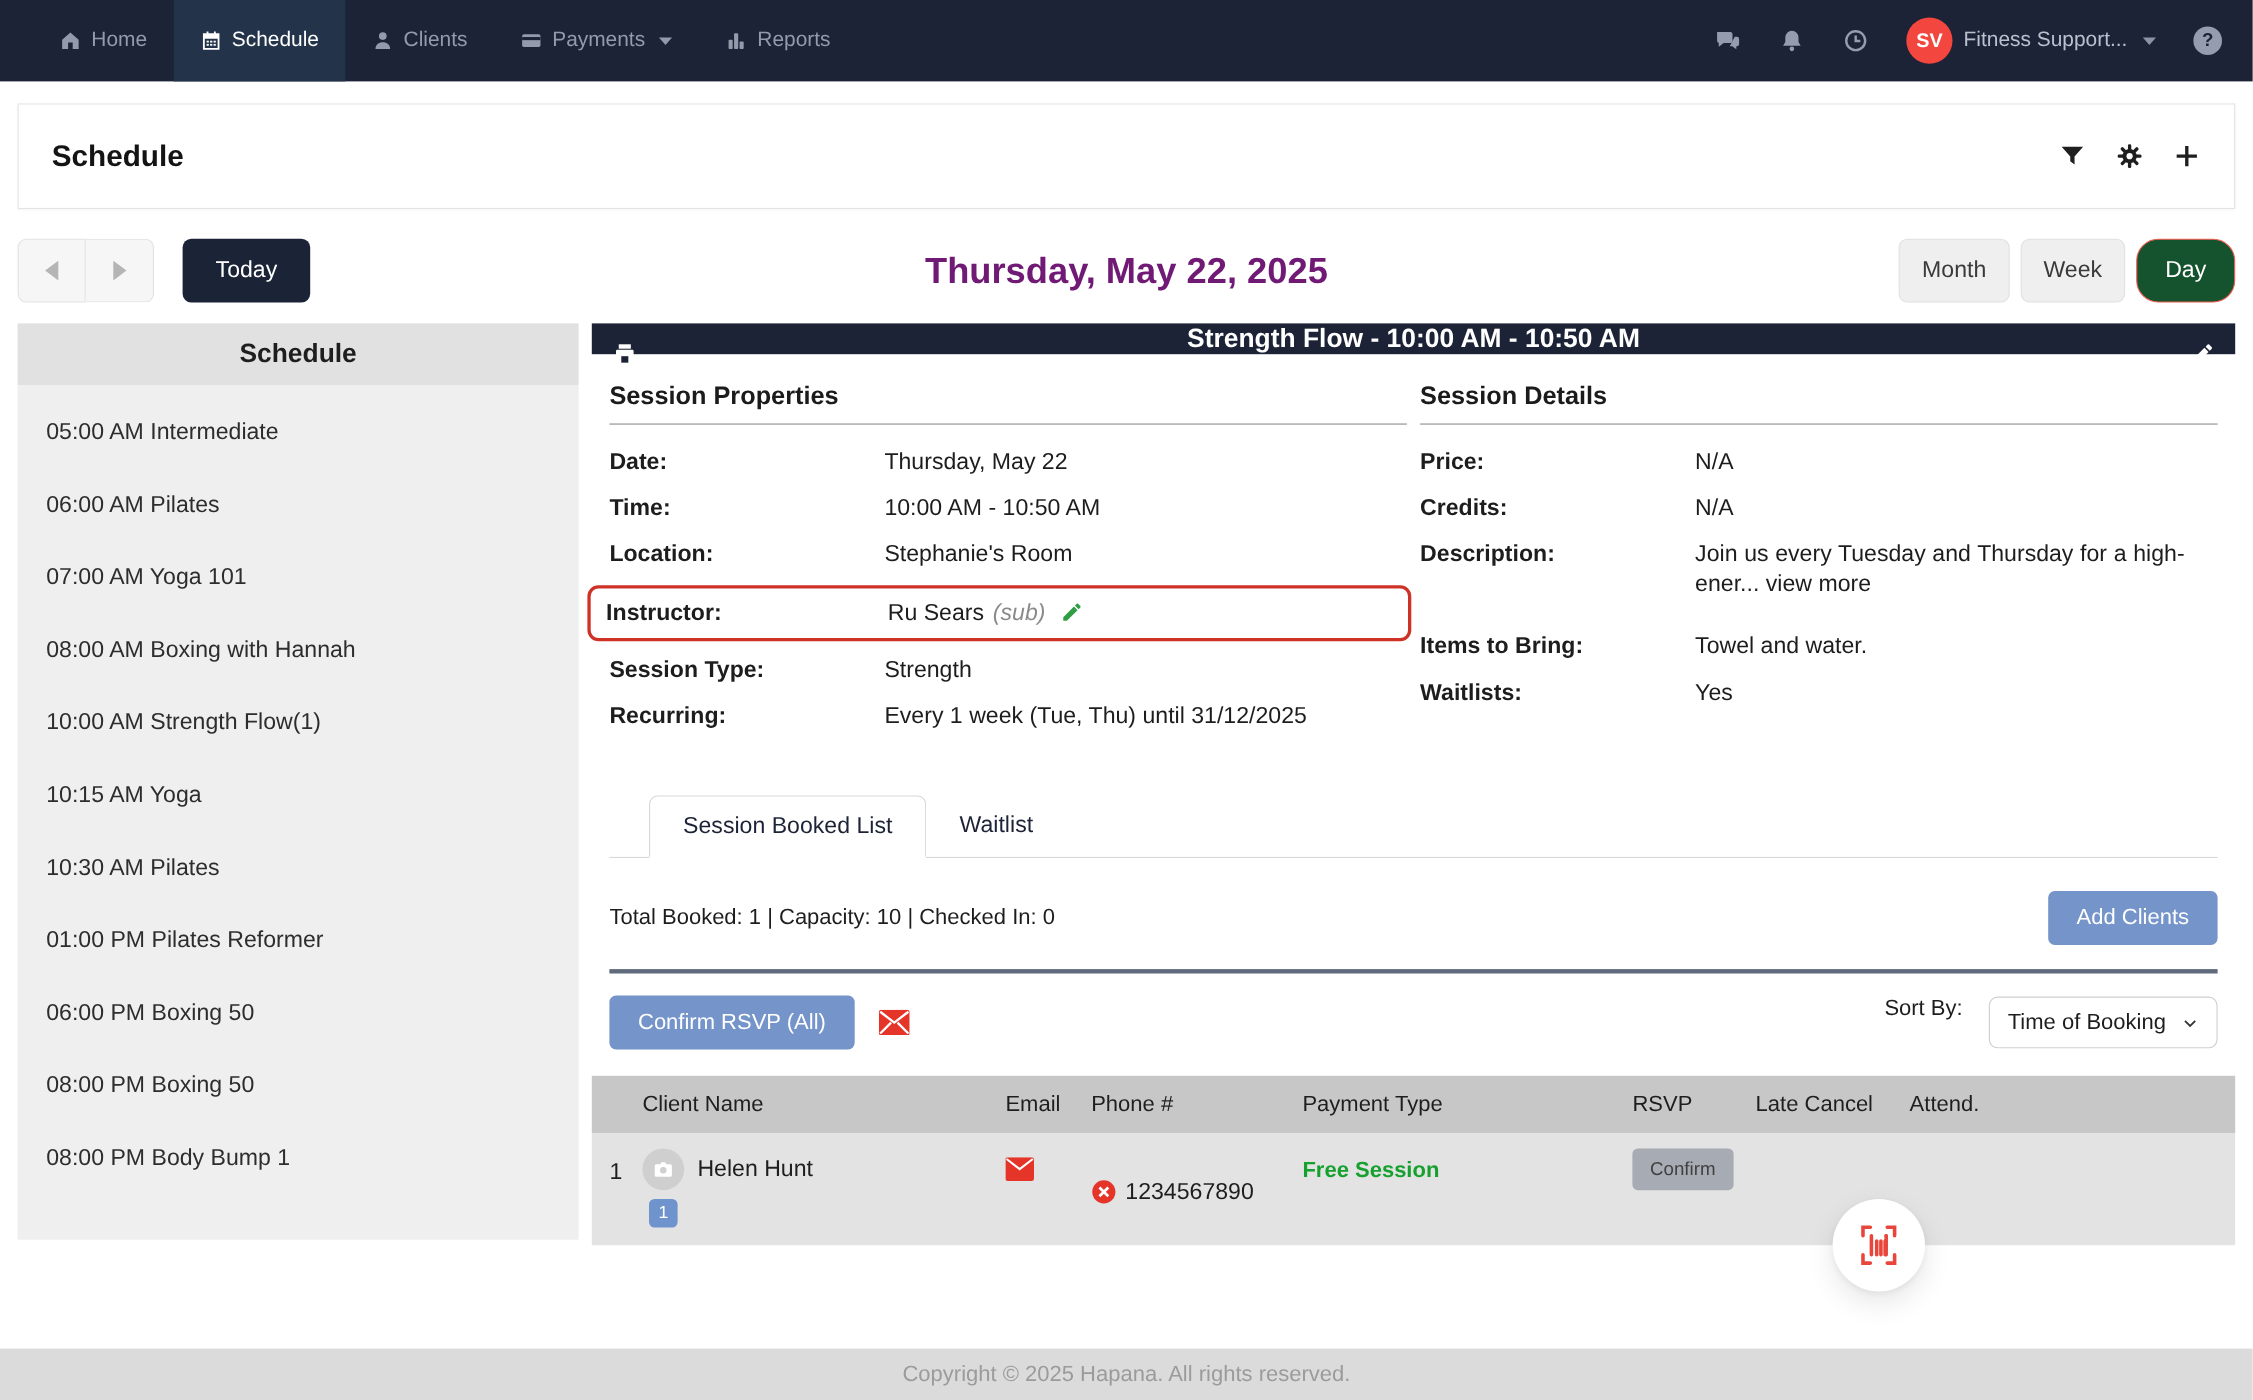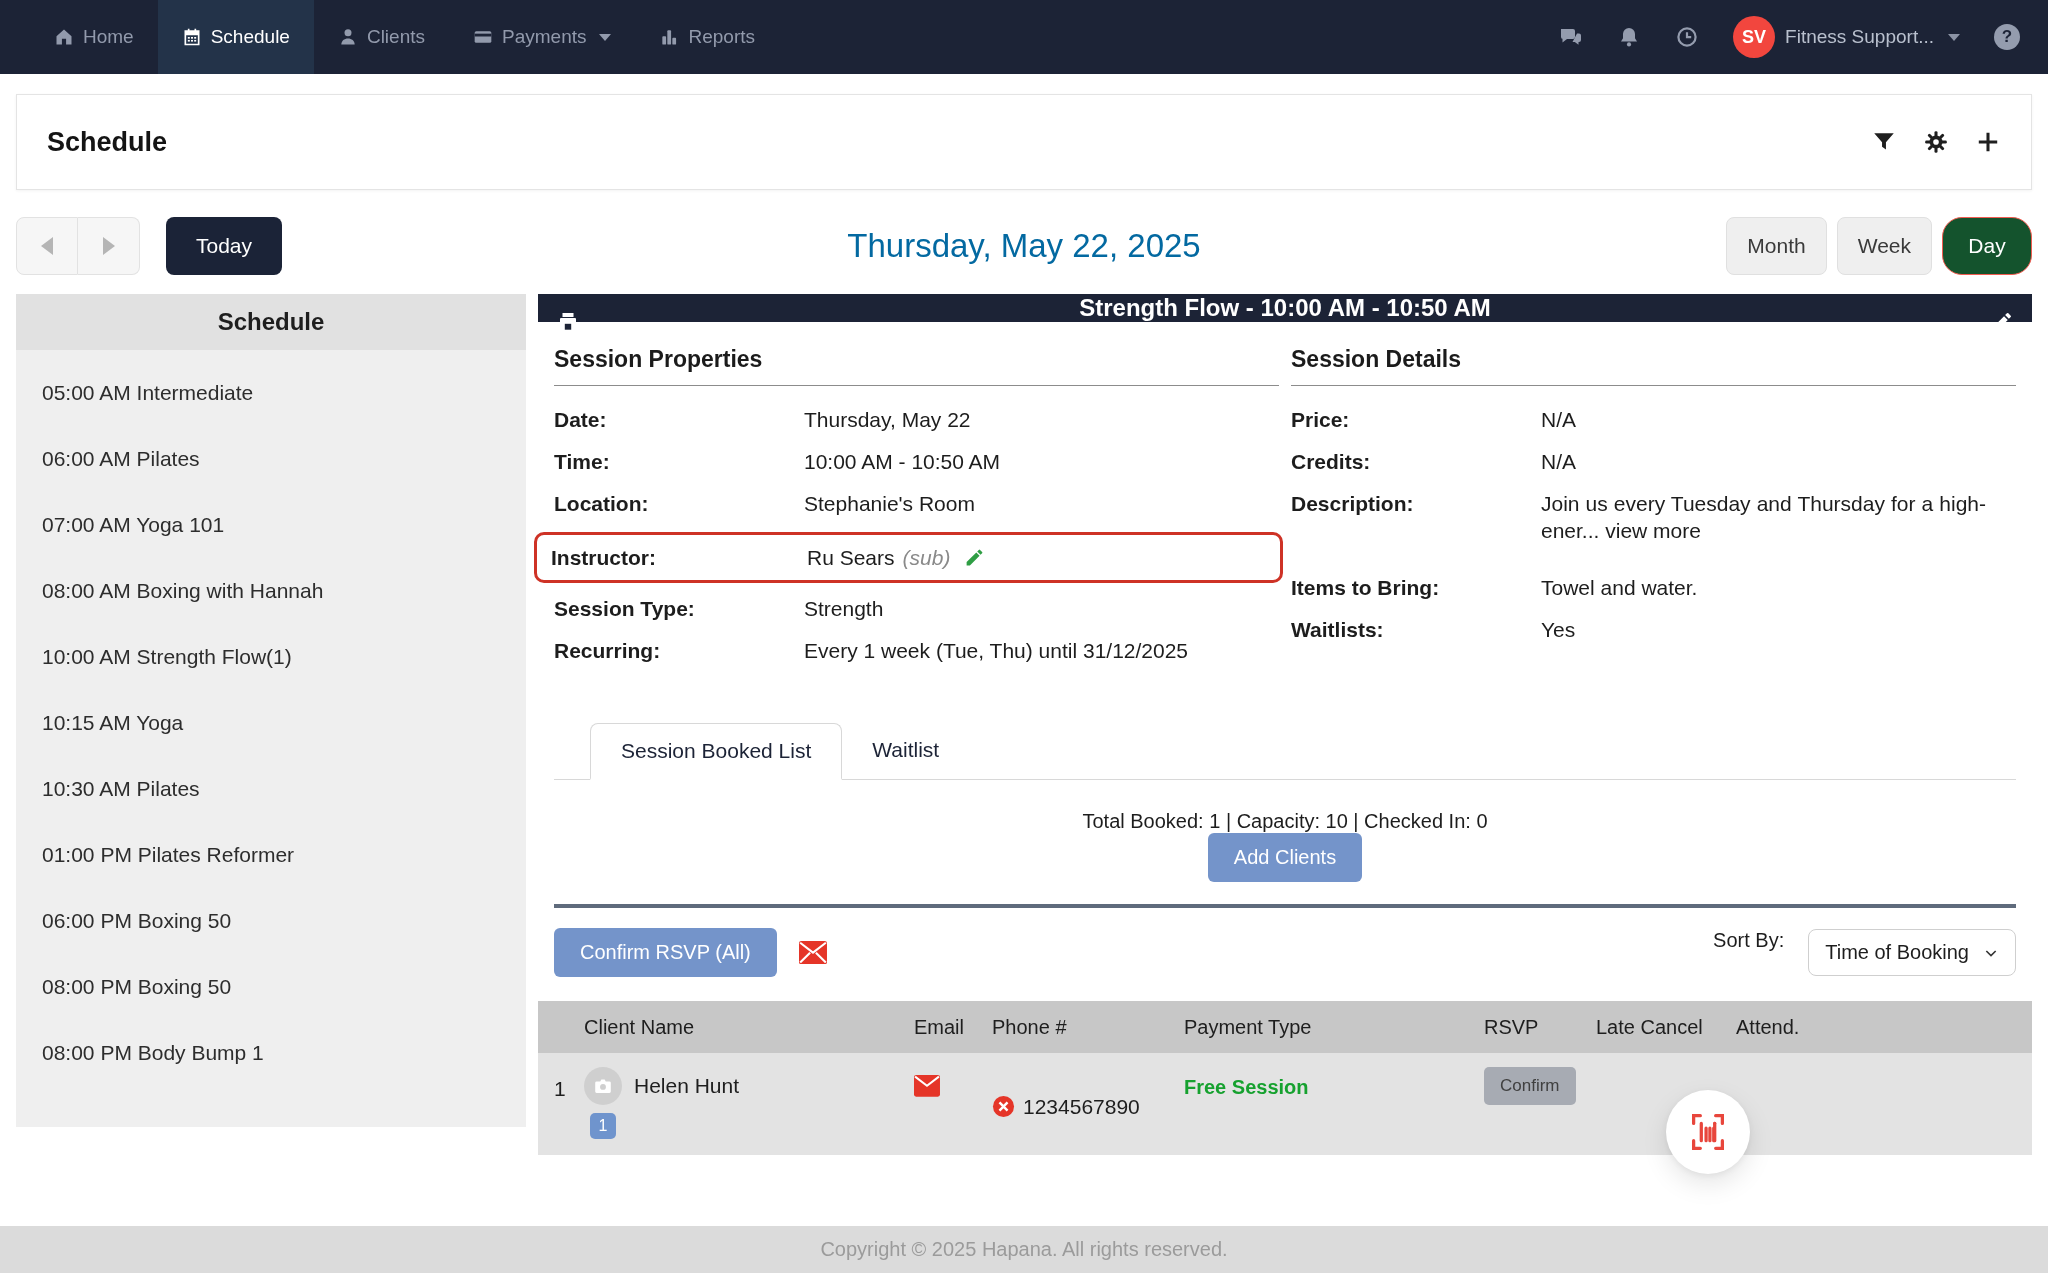--- a/index.html
+++ b/index.html
@@ -32,21 +32,21 @@
 
   
   .toolbar { margin:18px 16px 0; height:76px; position:relative; display:flex; align-items:center; justify-content:space-between; }
   .pager { display:flex; }
   .pager-btn { width:62px; height:58px; background:#f6f6f6; border:1px solid #e2e2e2; display:flex; align-items:center; justify-content:center; cursor:pointer; }
   .pager-btn:first-child { border-radius:8px 0 0 8px; }
   .pager-btn:last-child { border-radius:0 8px 8px 0; border-left:none; }
   .tri-left { width:0; height:0; border-top:9px solid transparent; border-bottom:9px solid transparent; border-right:12px solid #b5b5b5; }
   .tri-right { width:0; height:0; border-top:9px solid transparent; border-bottom:9px solid transparent; border-left:12px solid #b5b5b5; }
   .today-btn { margin-left:26px; height:58px; padding:0 30px; background:#1b2337; color:#fff; border:none; border-radius:8px; font-size:21px; font-family:inherit; cursor:pointer; }
-  .date-title { position:absolute; left:50%; transform:translateX(-50%); font-size:33px; font-weight:normal; color:#0369a1; white-space:nowrap; }
+  .date-title { position:absolute; left:50%; transform:translateX(-50%); font-size:33px; font-weight:bold; color:#701a75; white-space:nowrap; }
   .view-btns { display:flex; gap:10px; }
   .view-btn { height:58px; min-width:90px; padding:0 20px; background:#efefef; border:1px solid #e0e0e0; border-radius:8px; color:#3a3a3a; font-size:21px; font-family:inherit; cursor:pointer; }
   .view-btn.active { background:#14532d; border-color:#f15b50; color:#fff;border-radius:20px; }
 
   
   .main { margin:10px 16px 0; display:flex; gap:12px; height:833px; }
   .sidebar { width:510px; flex-shrink:0; display:flex; flex-direction:column; }
   .sidebar-title { height:56px; background:#e1e1e1; font-size:24px; font-weight:bold; color:#1e1e1e; text-align:center; line-height:56px; }
   .sidebar-list { background:#efefef; flex:1; list-style:none; padding-top:10px; }
   .sidebar-item { padding:21px 26px; font-size:21px; color:#2d2d2d; cursor:pointer; }
@@ -68,21 +68,21 @@
   .sub-note { color:#8a8a8a; font-style:italic; margin-left:8px; }
   .icn-edit-green { width:21px; height:21px; color:#2f9e44; display:inline-block; vertical-align:-3px; margin-left:14px; cursor:pointer; }
   .kv-value.justify { max-width:445px; text-align:justify; }
   .view-more { cursor:pointer; }
   .kv-row.mt { margin-top:30px; }
 
   .tabs { margin:44px 16px 0; display:flex; border-bottom:1px solid #d8d8d8;padding-left:36px; }
   .tab { padding:15px 30px; font-size:21px; color:#1c2336; cursor:pointer; }
   .tab.active { border:1px solid #d8d8d8; border-bottom:2px solid #fff; border-radius:8px 8px 0 0; margin-bottom:-1px; }
 
-  .summary-row { margin:30px 16px 0; display:flex; align-items:center; justify-content:space-between;flex-direction:column; }
+  .summary-row { margin:30px 16px 0; display:flex; align-items:center; justify-content:space-between; }
   .summary-text { font-size:20px; color:#1d1d1d; }
   .btn-blue { background:#7494ca; color:#fff; border:none; border-radius:6px; padding:13px 26px; font-size:20px; font-family:inherit; cursor:pointer; }
   .thick-divider { margin:22px 16px 0; border-top:4px solid #5f6b7c; }
   .rsvp-row { margin:20px 16px 0; display:flex; align-items:center; justify-content:space-between; }
   .rsvp-left { display:flex; align-items:center; gap:22px; }
   .icn-envelope { width:28px; height:24px; cursor:pointer; }
   .sort-wrap { display:flex; gap:12px; font-size:20px; color:#1d1d1d; }
   .sort-select { display:flex; align-items:center; gap:14px; border:1px solid #cfcfcf; border-radius:8px; padding:11px 16px; font-size:20px; cursor:pointer; background:#fff;margin-left:12px; }
   .icn-chevron { width:16px; height:16px; color:#333; }
 

